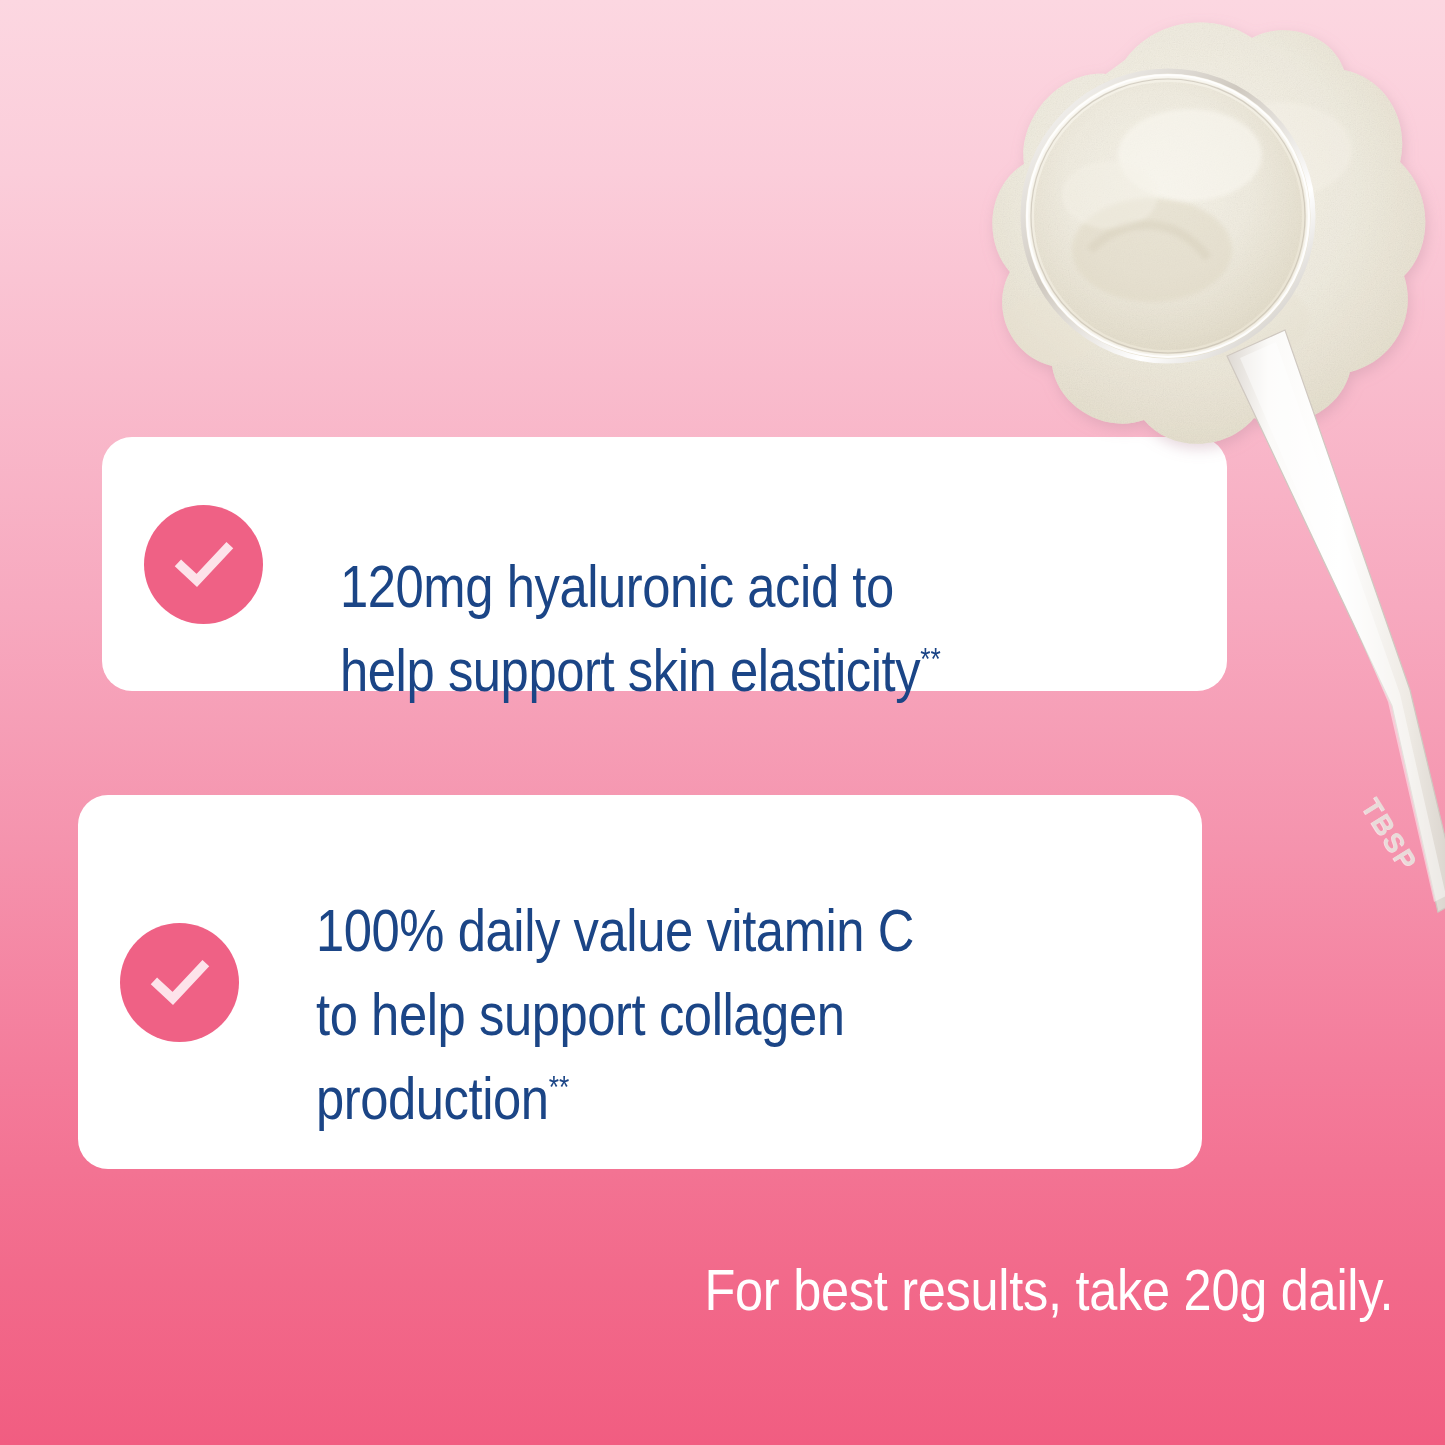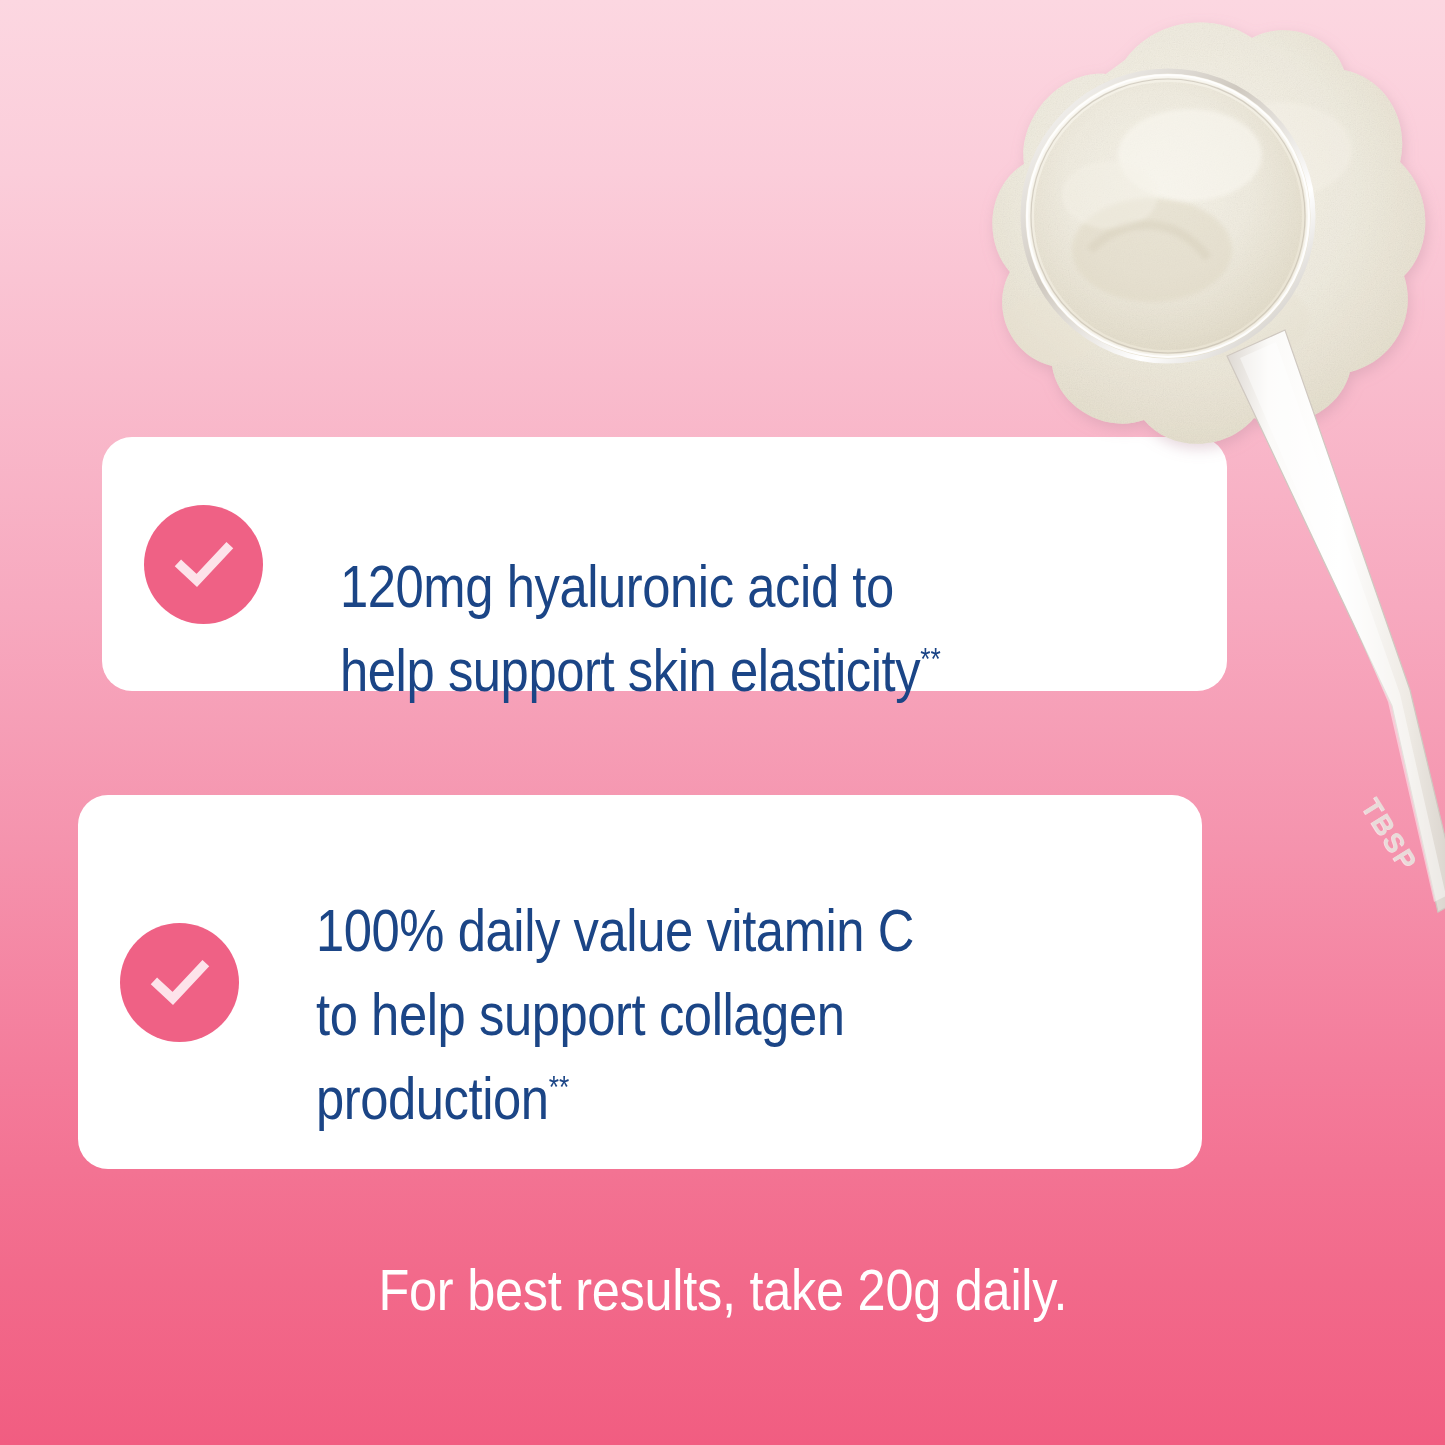--- a/index.html
+++ b/index.html
@@ -87,21 +87,21 @@
     font-size:0.52em;
     vertical-align:super;
     letter-spacing:0;
   }
 
   
   #footer {
     position:absolute;
     left:0; right:0;
     top:1258px;
-    text-align:center;
+    text-align:right;
     color:#ffffff;
     font-size:58px;
     line-height:1.1;
     font-weight:400;
     font-stretch:condensed;
     letter-spacing:-0.3px;
   }
   #footer span { display:inline-block; transform:scaleX(0.87); }
 
   

